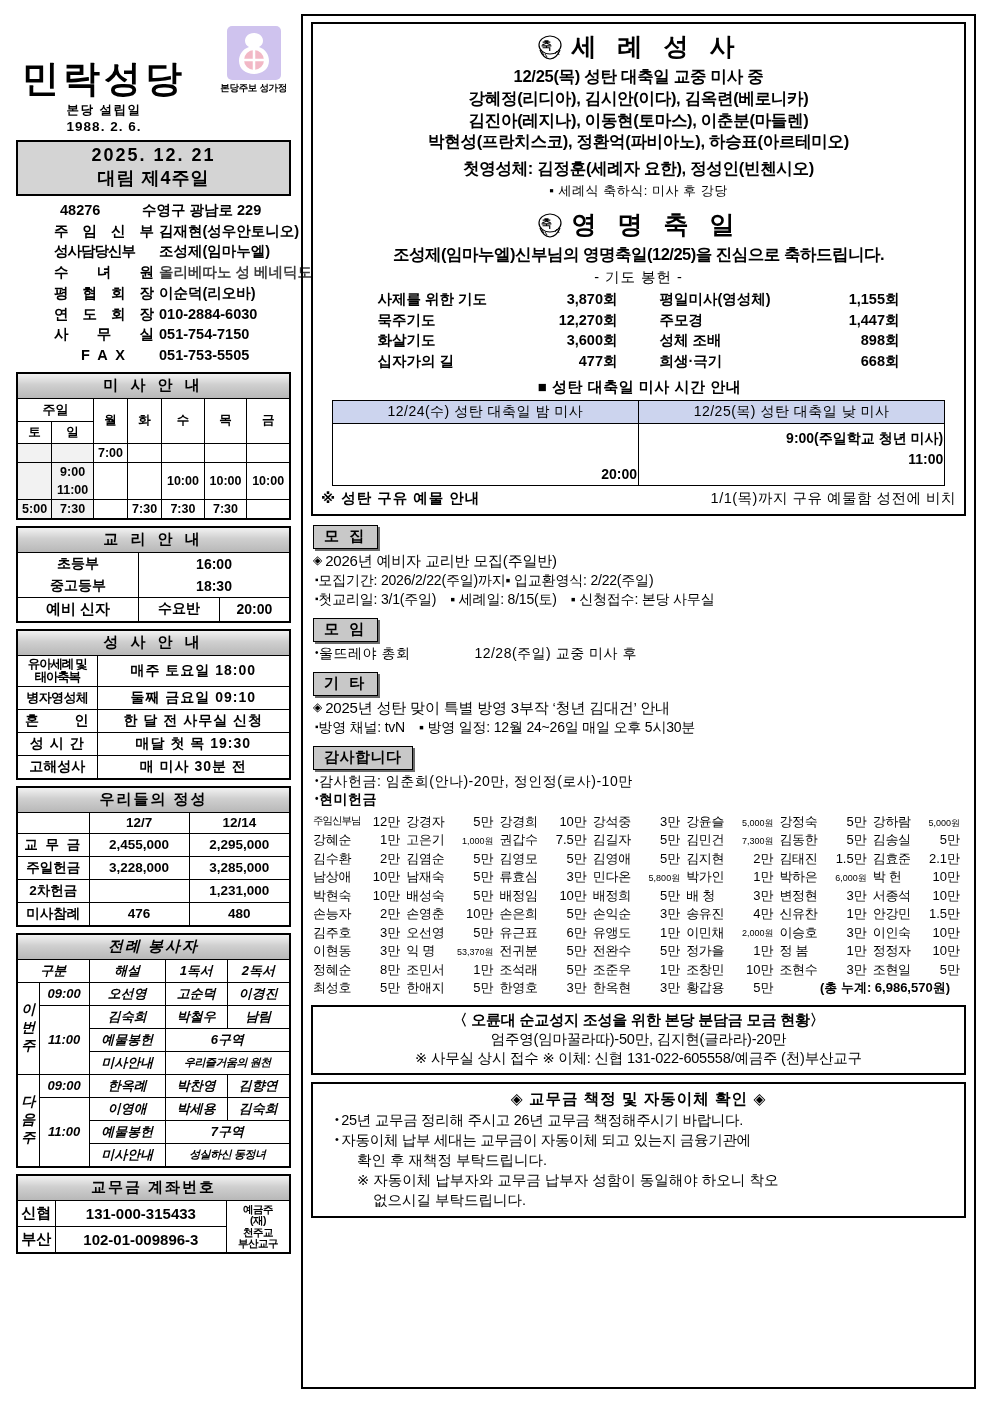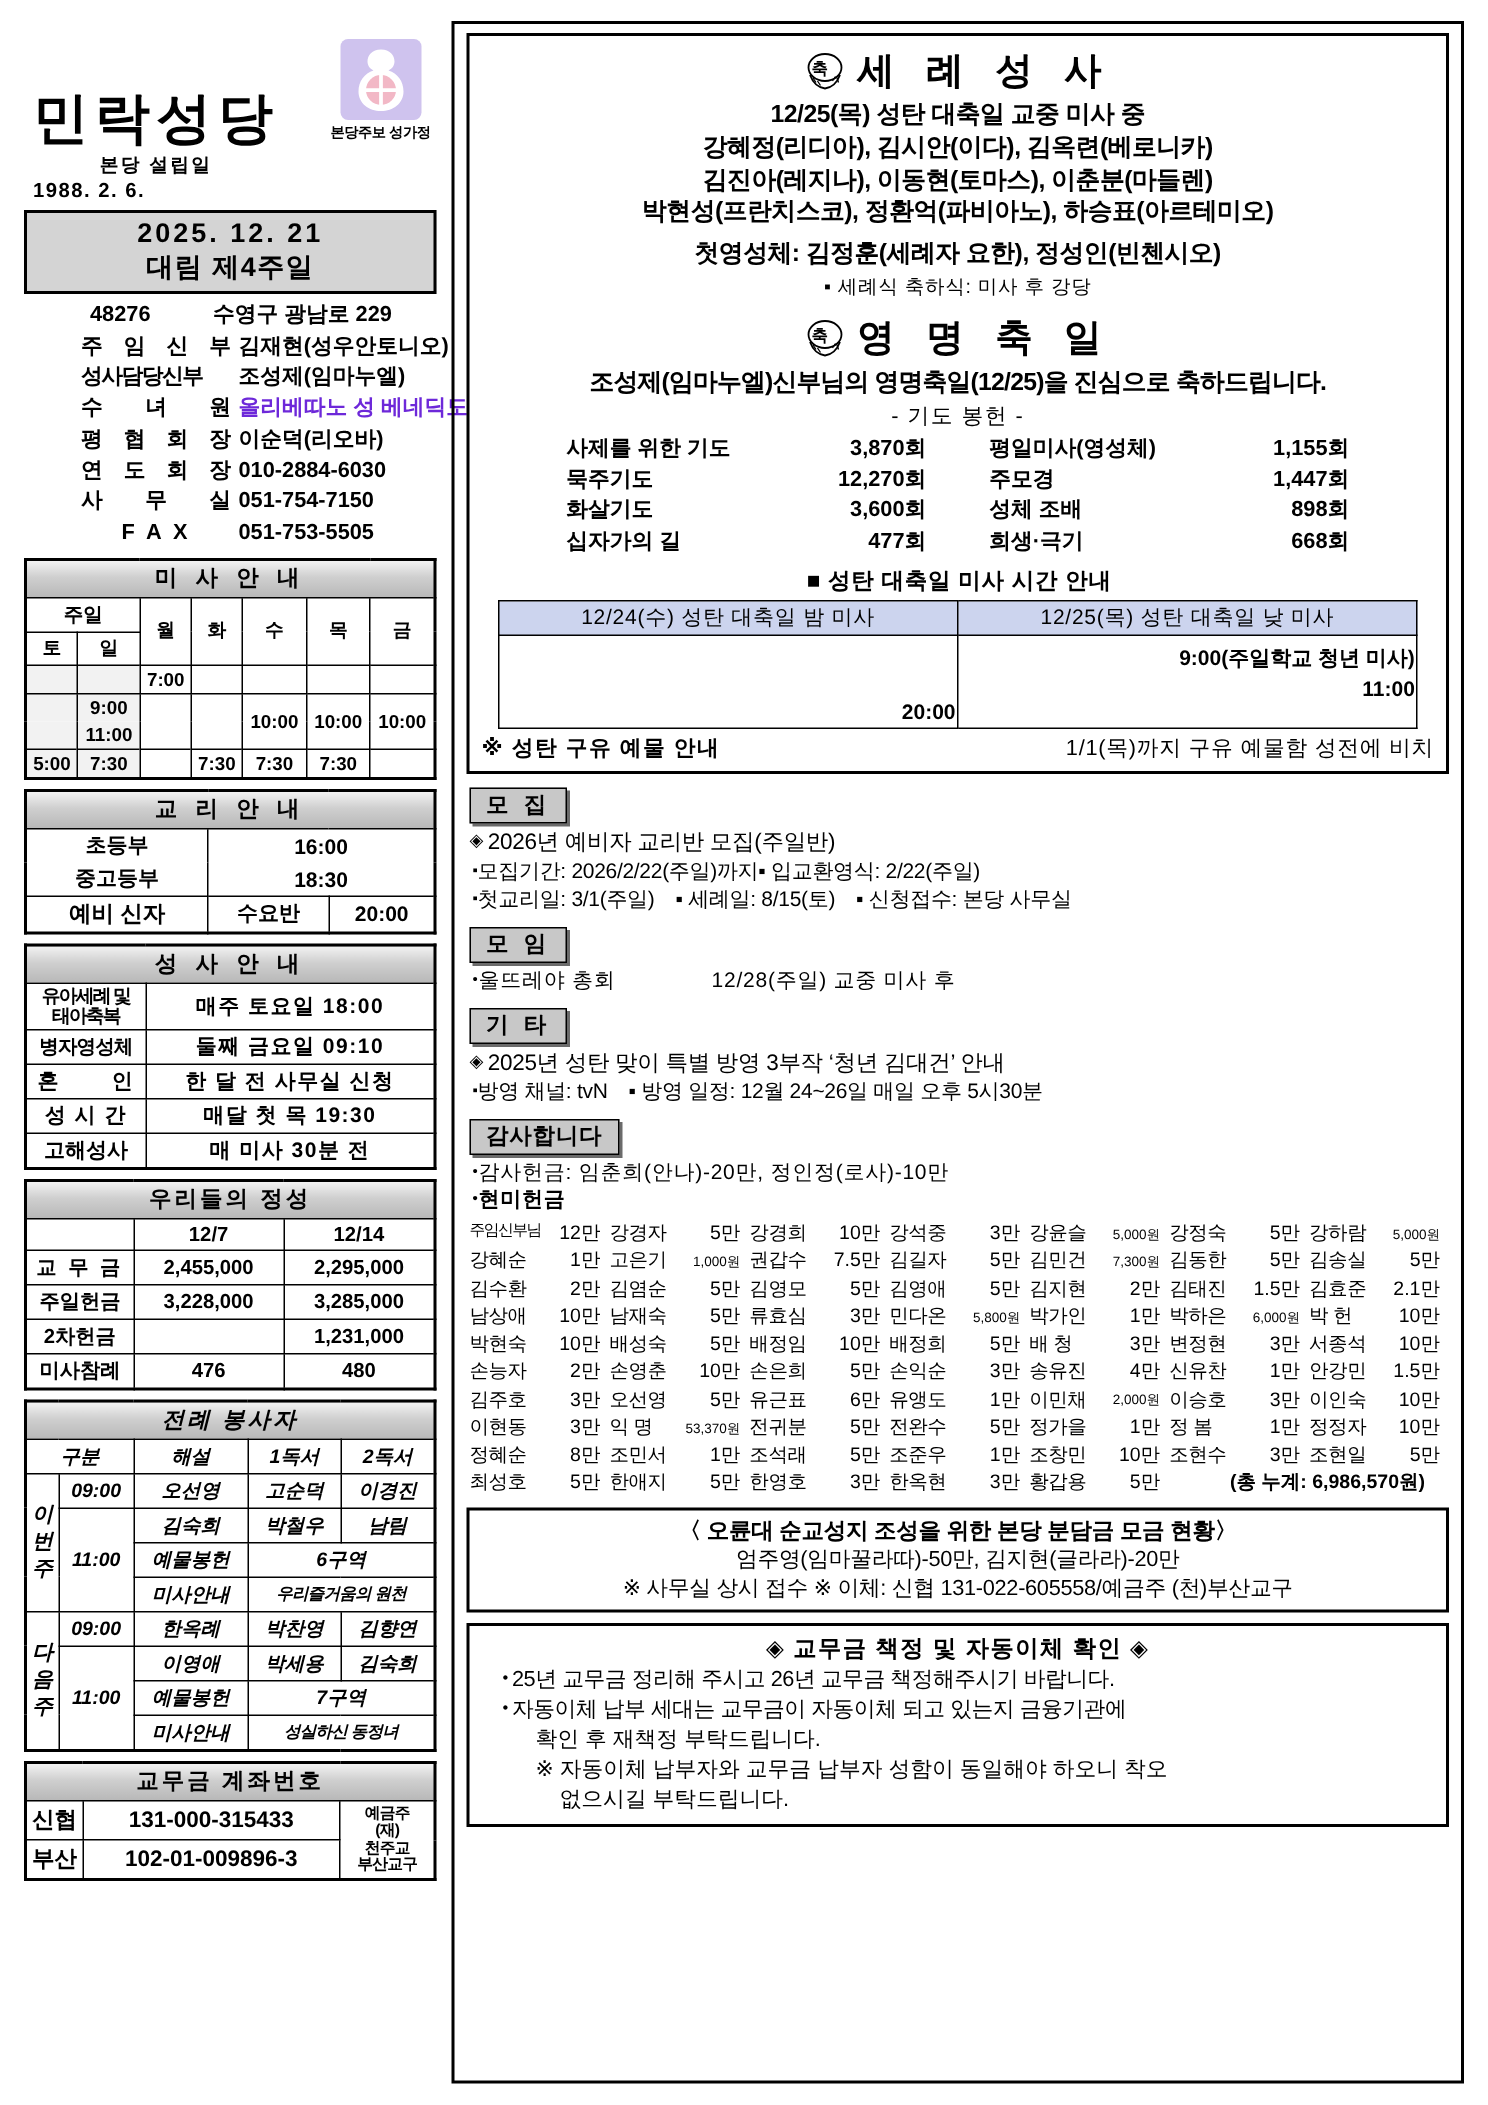--- a/index.html
+++ b/index.html
@@ -43,20 +43,21 @@
   .found-label {
     font-size: 12.5px;
     font-weight: bold;
     text-align: center;
     letter-spacing: 1.5px;
     margin-top: 3px;
   }
   .found-date {
     font-size: 13.5px;
     font-weight: bold;
+    text-align: center;
     letter-spacing: 1px;
   }
   .logo-wrap { text-align: center; padding-top: 4px; }
   .logo-box {
     width: 54px; height: 54px;
     background: #cfc3ee;
     border-radius: 5px;
     position: relative;
     margin: 0 auto;
   }
@@ -88,21 +89,21 @@
   .info-row .k {
     width: 100px;
     display: flex;
     justify-content: space-between;
     flex: 0 0 100px;
   }
   .info-row .k.tight { letter-spacing: -1px; display:block; text-align:left;}
   .info-row .v { padding-left: 5px; }
   .info-row.addr { justify-content: flex-start; padding-left: 6px; }
   .info-row.addr .z { width: 82px; flex:0 0 82px; text-align:left;}
-  .purple { color: #6d28d9; }
+  .purple { color: #404040; }
 
   table.blk {
     width: 100%;
     border-collapse: collapse;
     margin-top: 6px;
     font-size: 13px;
   }
   table.blk td, table.blk th {
     border: 1px solid #000;
     text-align: center;

